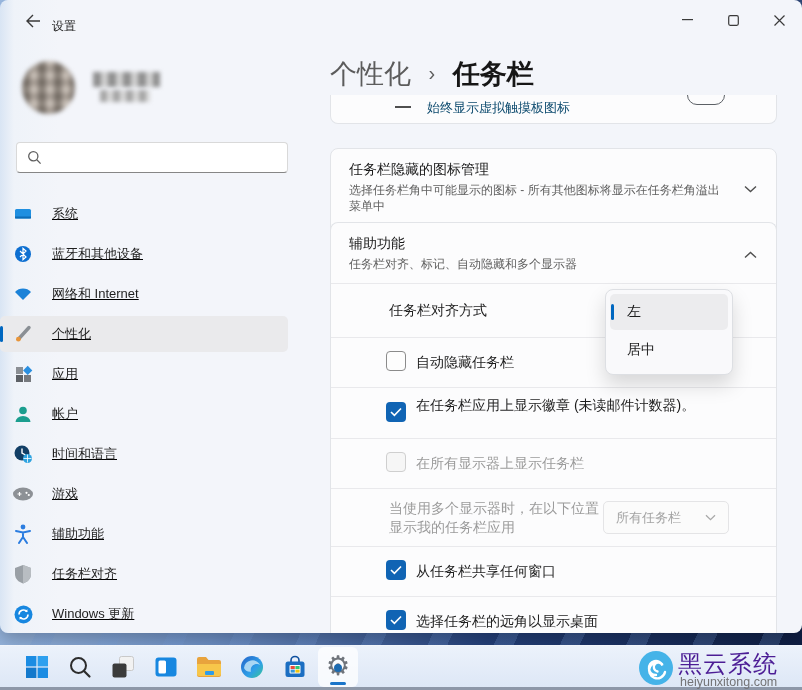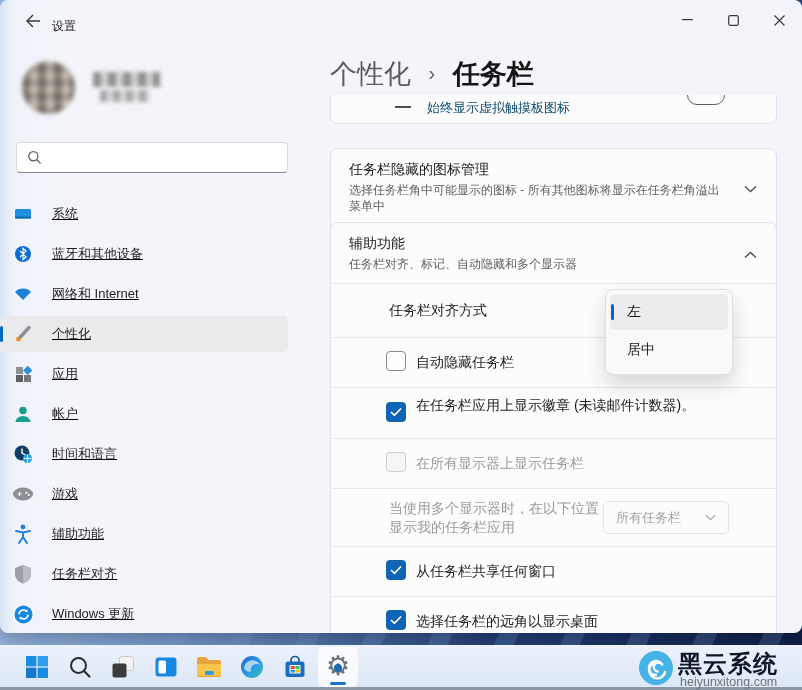--- a/index.html
+++ b/index.html
@@ -93,21 +93,21 @@
   .tb-slot{ width:40px; height:40px; margin-right:3px; display:flex; align-items:center;
     justify-content:center; position:relative; border-radius:6px; }
   .tb-slot.active{ background:rgba(255,255,255,0.75); }
   .tb-slot.active::after{ content:""; position:absolute; bottom:2px; left:12px; width:16px; height:3px;
     border-radius:2px; background:#1a74c9; }
   .gear-glyph{ font-family:"DejaVu Sans",sans-serif; font-size:27px; color:#6f747b; line-height:1; position:relative; top:-1px;}
   .gear-dot{ position:absolute; width:8px; height:8px; border-radius:50%; background:#1c6ab0; left:16px; top:17px; }
   
   .watermark{ position:absolute; left:638px; top:648px; width:164px; height:42px; z-index:30; }
   .wm-logo{ position:absolute; left:0; top:2px; width:36px; height:36px; }
-  .wm-title{ position:absolute; left:40px; top:0px; font-size:24px; font-weight:bold; color:#0f172a; letter-spacing:1px; }
+  .wm-title{ position:absolute; left:40px; top:0px; font-size:24px; font-weight:normal; color:#4c1d95; letter-spacing:1px; }
   .wm-url{ position:absolute; left:42px; top:27px; font-size:12.5px; color:#737375; }
   svg{ display:block; }
 </style>
 </head>
 <body>
 
 <div class="window">
 
   <div class="titlebar">
     <div class="back-btn">

